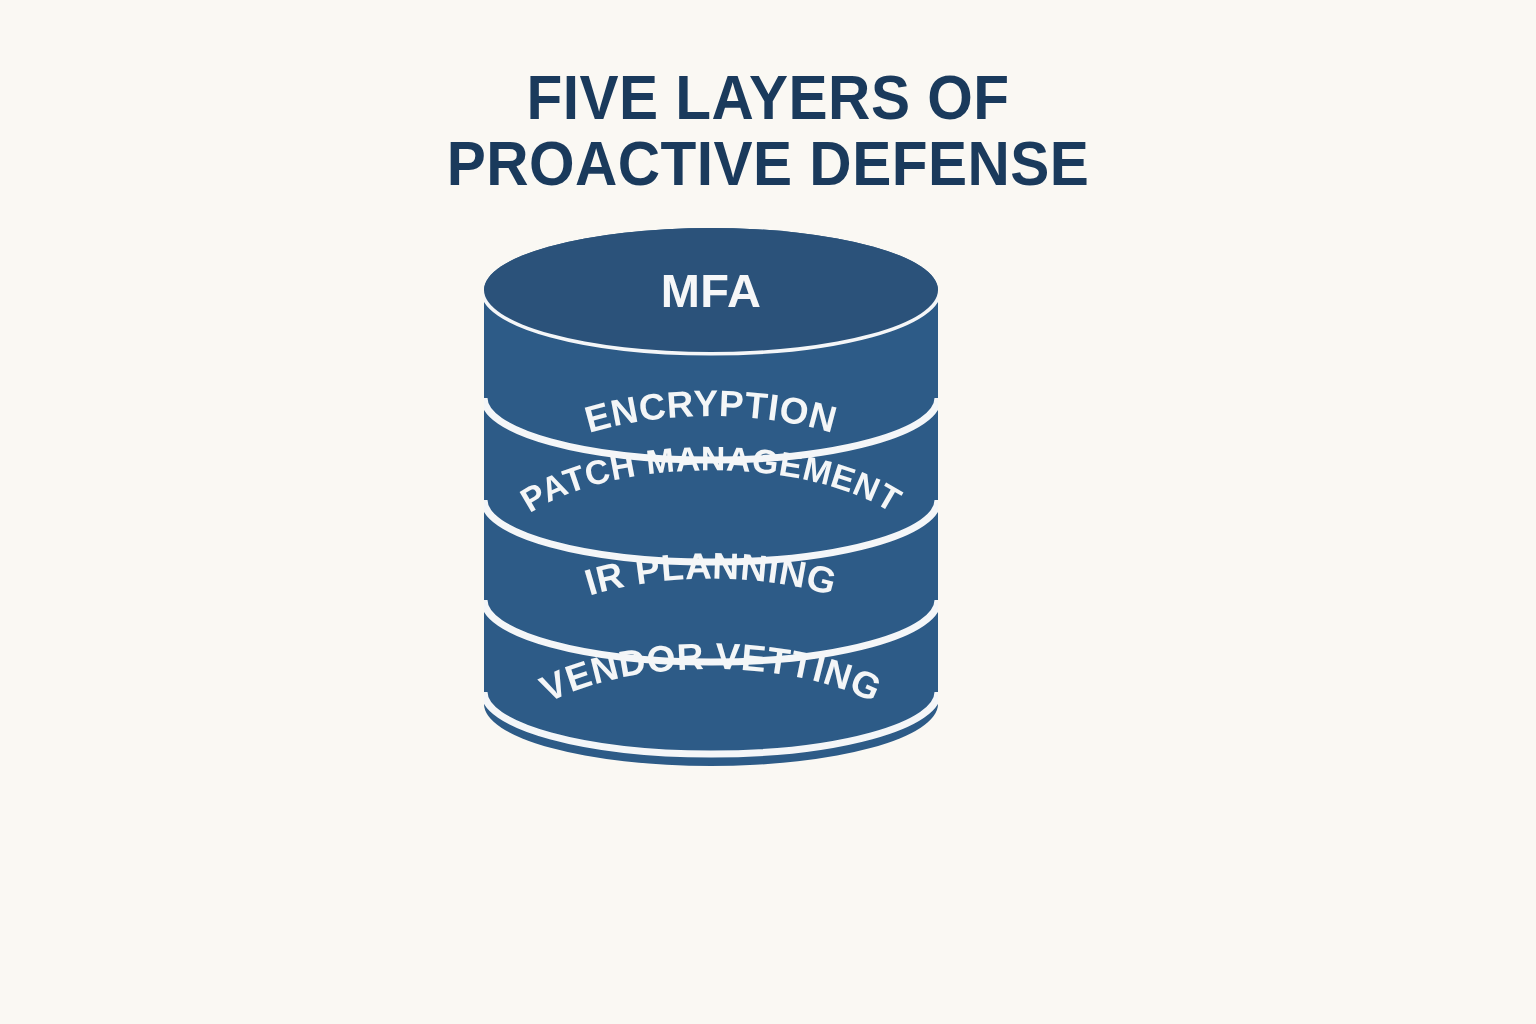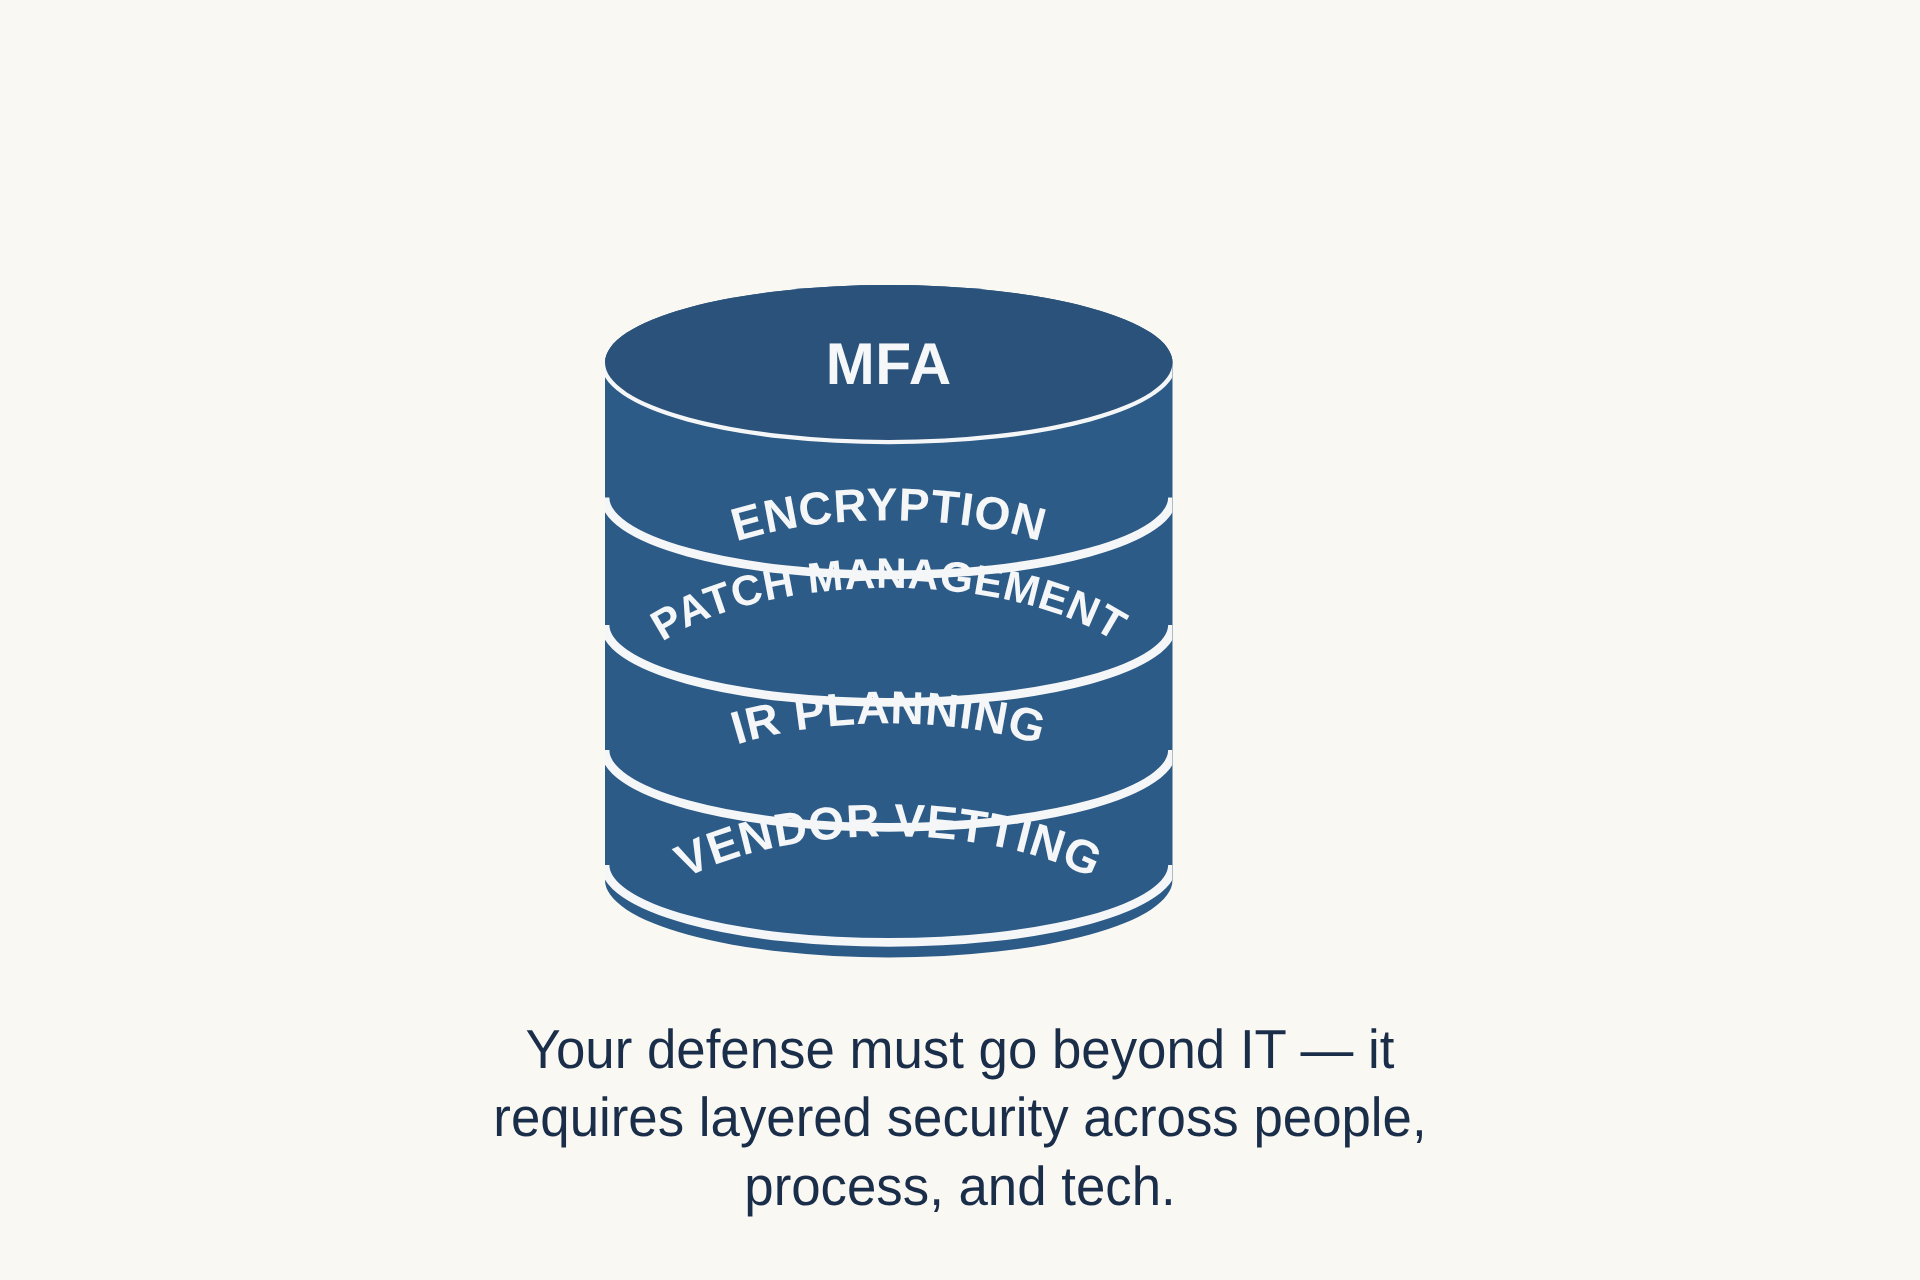--- a/index.html
+++ b/index.html
@@ -91,20 +91,24 @@
     transform: scaleX(0.96);
     transform-origin: center center;
     white-space: nowrap;
   }
 </style>
 </head>
 <body>
 
 <div id="canvas">
 
+  <div id="title-block">
+    <span class="title-line">FIVE LAYERS OF</span>
+    <span class="title-line">PROACTIVE DEFENSE</span>
+  </div>
 
   <div id="cylinder-wrap">
     <svg id="cylinder-svg" viewBox="0 0 506 580" xmlns="http://www.w3.org/2000/svg">
       <defs>
 
         <path id="arc-encryption" d="M 58,268 A 200,82 0 0 1 448,268" fill="none"></path>
         <path id="arc-patch" d="M 38,352 A 202,88 0 0 1 468,352" fill="none"></path>
         <path id="arc-ir" d="M 50,452 A 200,84 0 0 1 456,452" fill="none"></path>
         <path id="arc-vendor" d="M 44,548 A 202,88 0 0 1 462,548" fill="none"></path>
 
@@ -157,19 +161,14 @@
       <text class="band-label-text">
         <textPath href="#arc-ir" startOffset="50%" text-anchor="middle">IR PLANNING</textPath>
       </text>
 
       <text class="band-label-text">
         <textPath href="#arc-vendor" startOffset="50%" text-anchor="middle">VENDOR VETTING</textPath>
       </text>
     </svg>
   </div>
 
-  <div id="caption-block">
-    <span class="caption-line">Your defense must go beyond IT — it</span>
-    <span class="caption-line">requires layered security across people,</span>
-    <span class="caption-line">process, and tech.</span>
-  </div>
 
 </div>
 
 </body></html>

